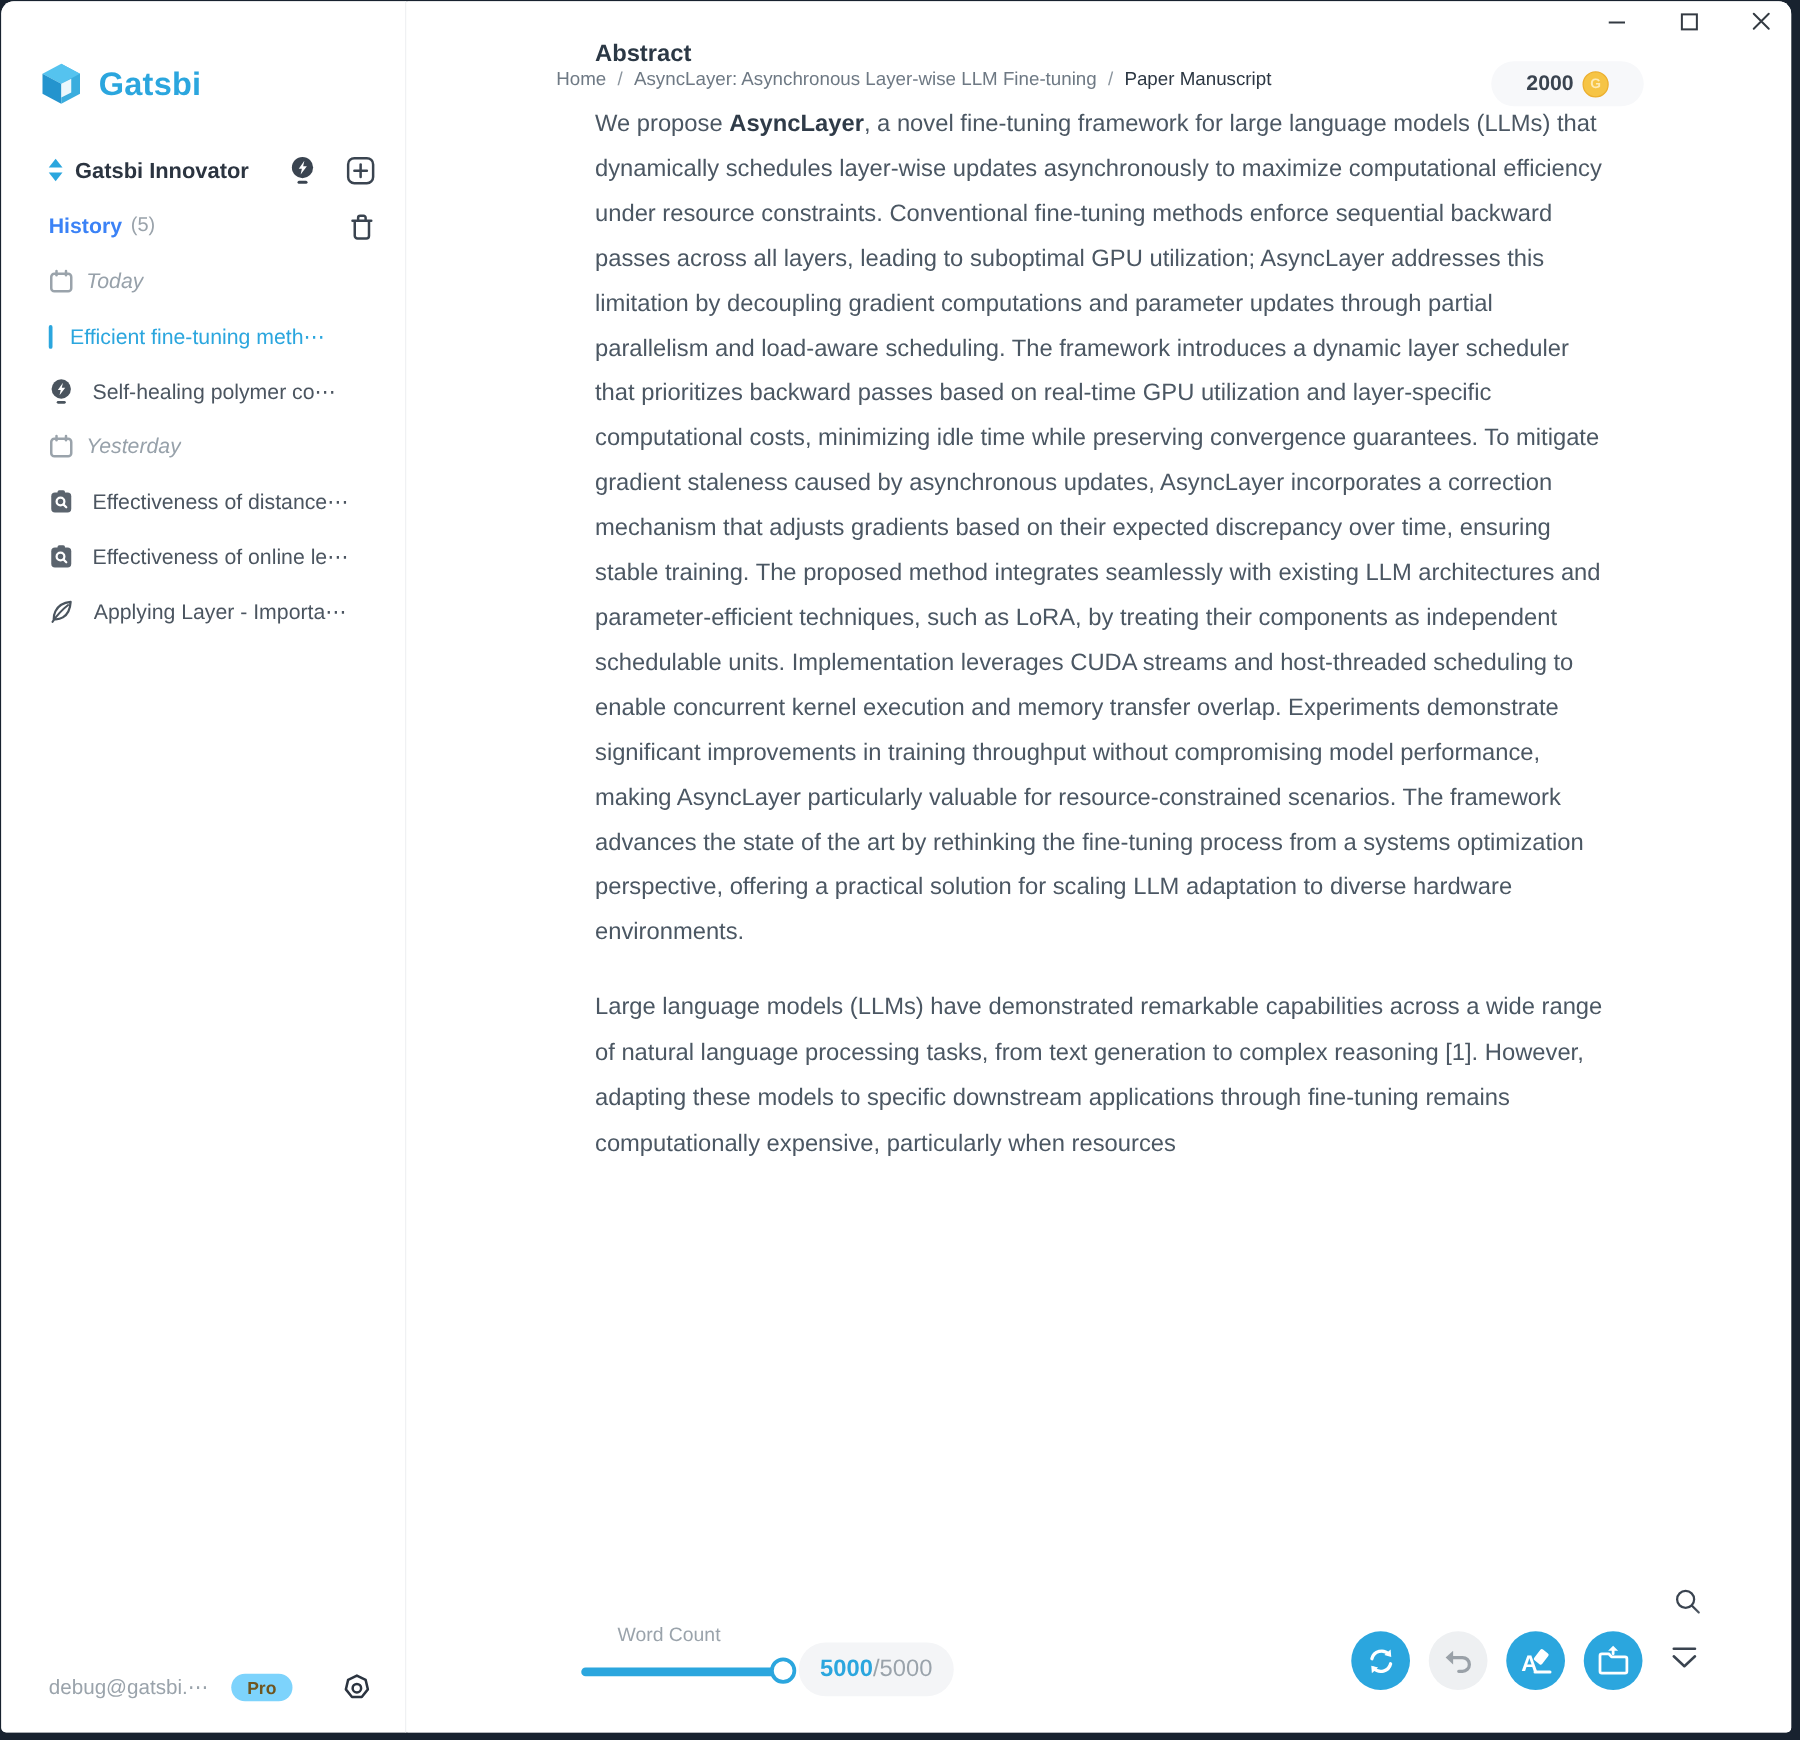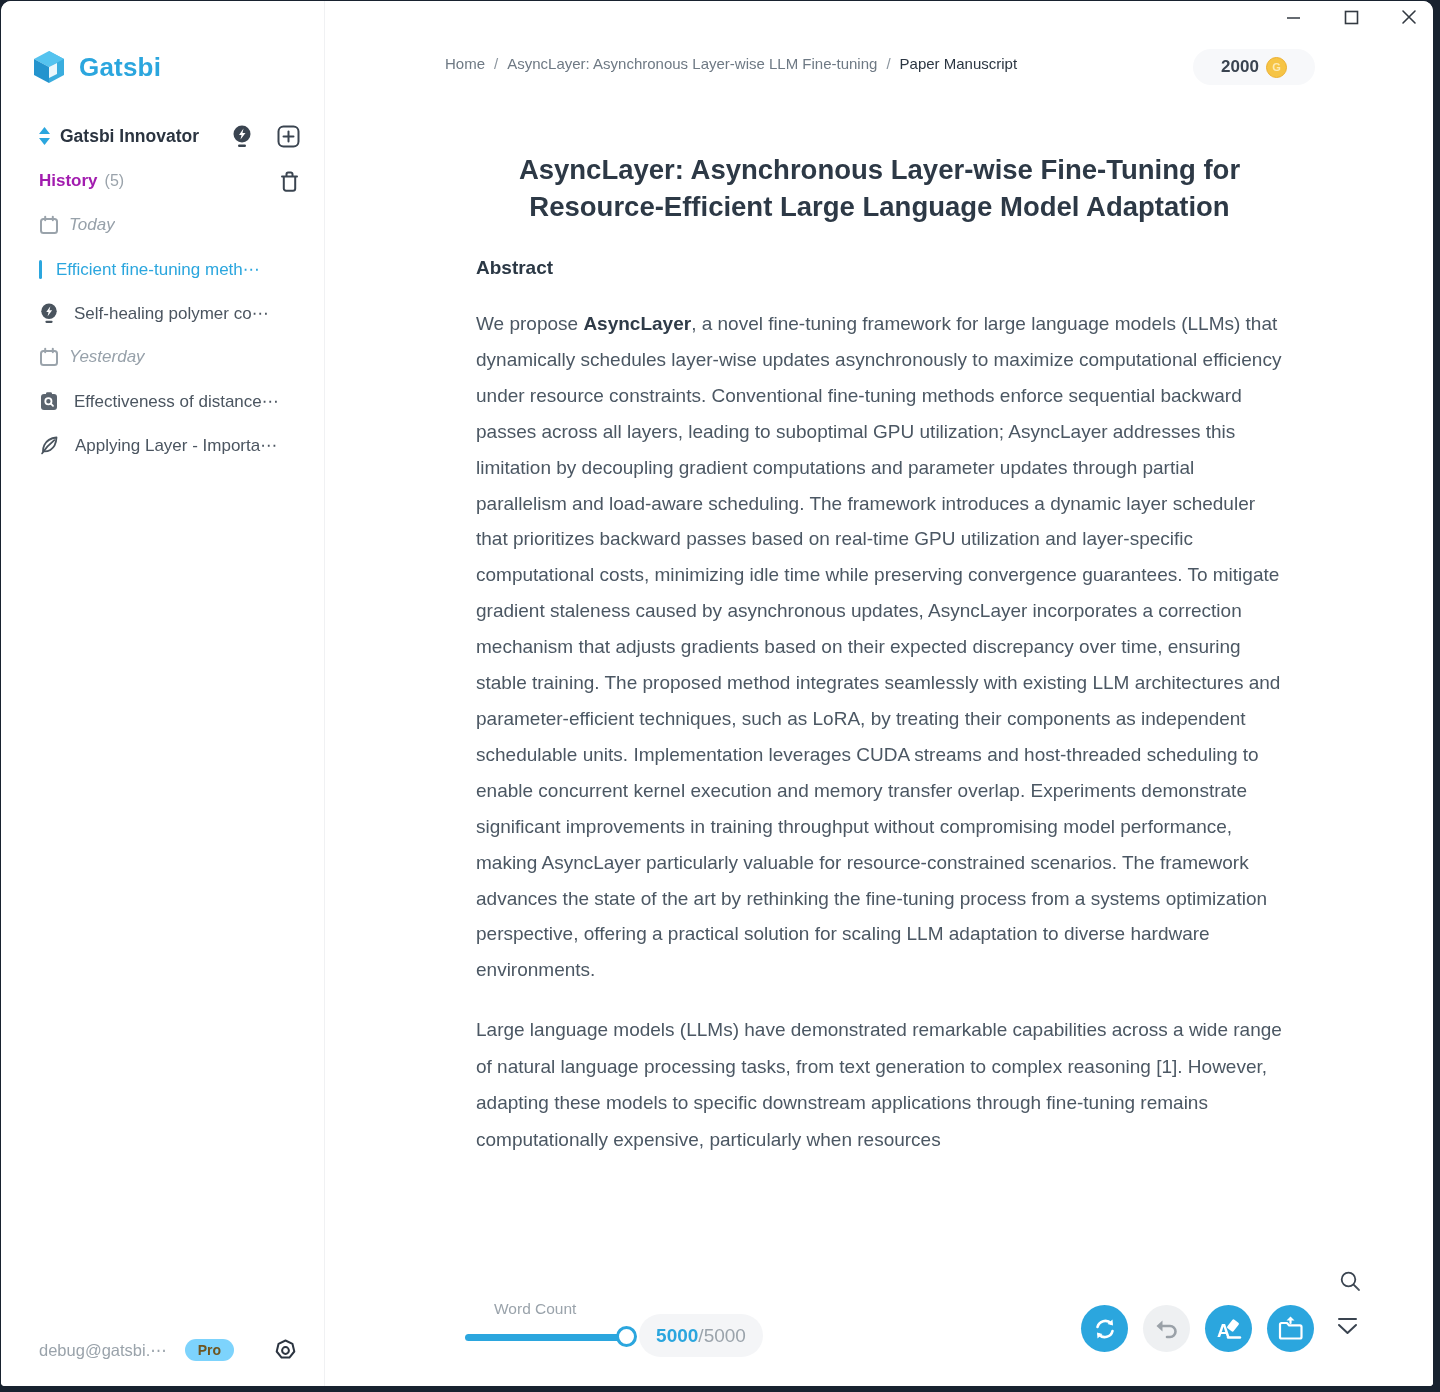--- a/index.html
+++ b/index.html
@@ -18,21 +18,21 @@
   .sidebar {
     position:absolute; left:0; top:0; width:324px; height:100%;
     background:#ffffff; border-right:1px solid #f0f1f3;
   }
   .logo-row { position:absolute; left:28px; top:46px; display:flex; align-items:center; gap:10px; }
   .logo-text { font-size:26px; font-weight:700; color:#2ba6de; letter-spacing:.2px; }
   .workspace-row { position:absolute; left:36px; top:120px; right:24px; height:30px; display:flex; align-items:center; }
   .workspace-name { font-size:17.5px; font-weight:700; color:#2b3440; margin-left:8px; }
   .ws-icons { margin-left:auto; display:flex; align-items:center; gap:24px; }
   .history-row { position:absolute; left:38px; top:166px; right:24px; height:28px; display:flex; align-items:center; }
-  .history-label { font-size:17px; font-weight:700; color:#a21caf; }
+  .history-label { font-size:17px; font-weight:700; color:#3b82f6; }
   .history-count { font-size:16px; color:#9aa3ab; margin-left:7px; }
   .history-trash { margin-left:auto; }
   .side-list { position:absolute; left:0; top:202px; right:0; }
   .side-item { height:44px; display:flex; align-items:center; padding-left:38px; gap:15px; cursor:pointer; }
   .side-item .lbl { font-size:17px; color:#4b5560; white-space:nowrap; overflow:hidden; }
   .side-item.date .lbl { color:#97a1aa; }
   .side-item.date { gap:10px;font-style:italic; }
   .side-item.active { gap:14px; }
   .active-bar { width:3px; height:19px; background:#2ba6de; border-radius:2px; }
   .side-item.active .lbl { color:#2ba6de; }
@@ -196,20 +196,31 @@
           <svg width="20" height="21" viewBox="0 0 20 21">
             <rect x="2" y="3" width="16" height="16" rx="3" fill="#5b646e"></rect>
             <rect x="7" y="1.2" width="6" height="3.4" rx="1.4" fill="#5b646e"></rect>
             <circle cx="9.4" cy="10.2" r="3.1" fill="none" stroke="#ffffff" stroke-width="1.8"></circle>
             <line x1="11.8" y1="12.6" x2="14" y2="14.8" stroke="#ffffff" stroke-width="1.8" stroke-linecap="round"></line>
           </svg>
         </span>
         <span class="lbl">Effectiveness of distance⋯</span>
       </div>
 
+      <div class="side-item">
+        <span>
+          <svg width="20" height="21" viewBox="0 0 20 21">
+            <rect x="2" y="3" width="16" height="16" rx="3" fill="#5b646e"></rect>
+            <rect x="7" y="1.2" width="6" height="3.4" rx="1.4" fill="#5b646e"></rect>
+            <circle cx="9.4" cy="10.2" r="3.1" fill="none" stroke="#ffffff" stroke-width="1.8"></circle>
+            <line x1="11.8" y1="12.6" x2="14" y2="14.8" stroke="#ffffff" stroke-width="1.8" stroke-linecap="round"></line>
+          </svg>
+        </span>
+        <span class="lbl">Effectiveness of online le⋯</span>
+      </div>
 
       <div class="side-item">
         <span>
           <svg width="21" height="21" viewBox="0 0 21 21">
             <path d="M17.5 2.5c-5.5.5-10 3-12.2 7.6-1 2.1-1.4 4.3-1.3 6.2 2.4.3 5.1-.1 7.3-1.4 3.9-2.3 5.9-7 6.2-12.4z" fill="none" stroke="#4a545e" stroke-width="1.8" stroke-linejoin="round"></path>
             <path d="M3 18.5C7 12.5 11 8.5 15.5 5" fill="none" stroke="#4a545e" stroke-width="1.6" stroke-linecap="round"></path>
           </svg>
         </span>
         <span class="lbl">Applying Layer - Importa⋯</span>
       </div>
@@ -254,21 +265,20 @@
       <span class="sep">/</span>
       <span class="crumb-current">Paper Manuscript</span>
     </div>
 
     <div class="credits-pill">
       <span class="credits-amount">2000</span>
       <span class="coin">G</span>
     </div>
 
     <div class="doc">
-      <div class="doc-title">AsyncLayer: Asynchronous Layer-wise Fine-Tuning for Resource-Efficient Large Language Model Adaptation</div>
       <div class="abstract-heading">Abstract</div>
       <div class="doc-paragraph"><span>We propose </span><b>AsyncLayer</b><span>, a novel fine-tuning framework for large language models (LLMs) that dynamically schedules layer-wise updates asynchronously to maximize computational efficiency under resource constraints. Conventional fine-tuning methods enforce sequential backward passes across all layers, leading to suboptimal GPU utilization; AsyncLayer addresses this limitation by decoupling gradient computations and parameter updates through partial parallelism and load-aware scheduling. The framework introduces a dynamic layer scheduler that prioritizes backward passes based on real-time GPU utilization and layer-specific computational costs, minimizing idle time while preserving convergence guarantees. To mitigate gradient staleness caused by asynchronous updates, AsyncLayer incorporates a correction mechanism that adjusts gradients based on their expected discrepancy over time, ensuring stable training. The proposed method integrates seamlessly with existing LLM architectures and parameter-efficient techniques, such as LoRA, by treating their components as independent schedulable units. Implementation leverages CUDA streams and host-threaded scheduling to enable concurrent kernel execution and memory transfer overlap. Experiments demonstrate significant improvements in training throughput without compromising model performance, making AsyncLayer particularly valuable for resource-constrained scenarios. The framework advances the state of the art by rethinking the fine-tuning process from a systems optimization perspective, offering a practical solution for scaling LLM adaptation to diverse hardware environments.</span></div>
       <div class="intro-paragraph">Large language models (LLMs) have demonstrated remarkable capabilities across a wide range of natural language processing tasks, from text generation to complex reasoning [1]. However, adapting these models to specific downstream applications through fine-tuning remains computationally expensive, particularly when resources</div>
     </div>
 
     <span class="search-float">
       <svg width="25" height="25" viewBox="0 0 25 25">
         <circle cx="10.5" cy="10.5" r="6.8" fill="none" stroke="#3a4450" stroke-width="1.8"></circle>
         <line x1="15.6" y1="15.6" x2="21" y2="21" stroke="#3a4450" stroke-width="1.8" stroke-linecap="round"></line>
       </svg>

